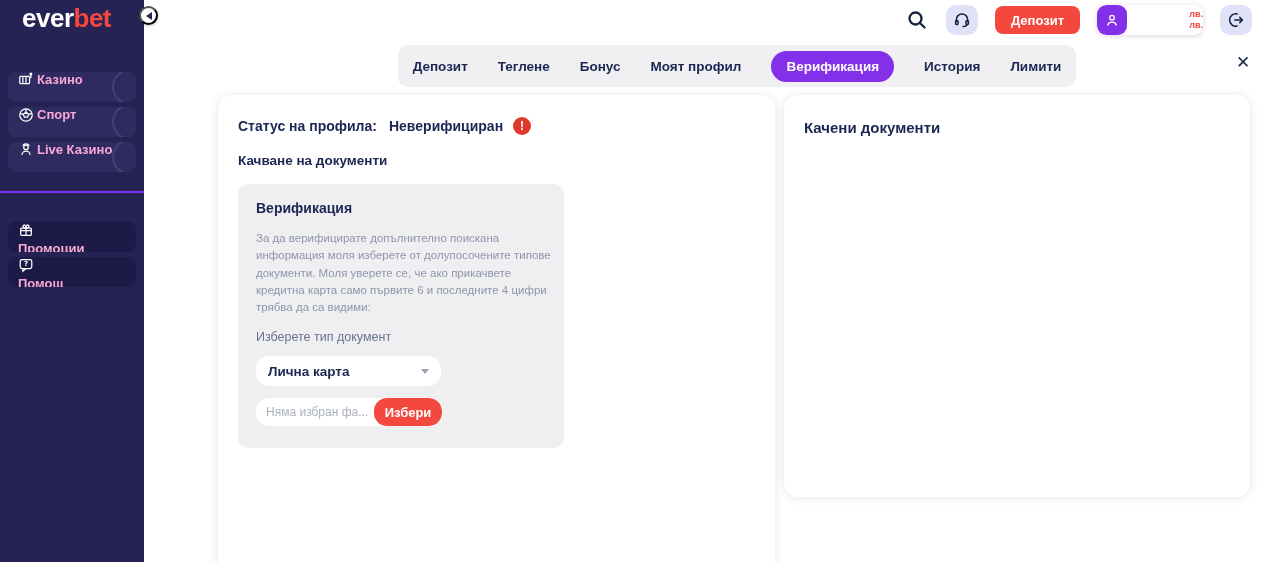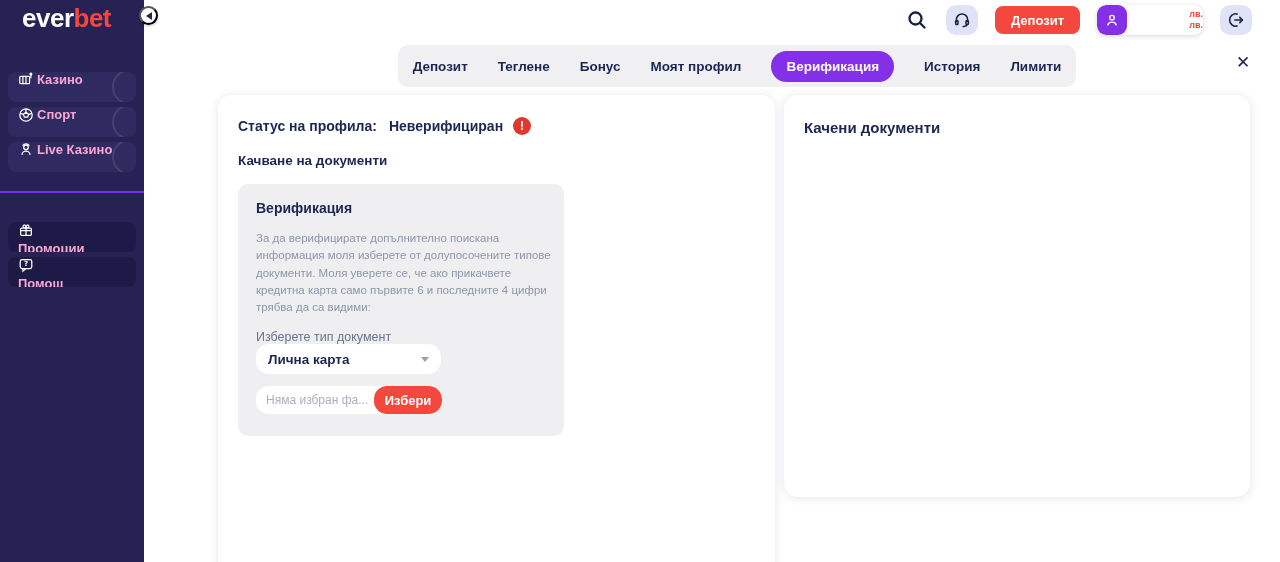--- a/index.html
+++ b/index.html
@@ -77,21 +77,21 @@
   .gc1 { margin-top:14px; }
   .gc2 { margin-top:16px; padding-bottom:22px; }
   .gray-card h3 { font-size:14px; font-weight:800; color:#1b2653; }
   .gc-sub { margin-top:14px; font-size:13px; color:#9aa0b0; }
   .red-btn { display:inline-block; margin-top:14px; border:none; border-radius:15px;
     background:#f4473d; color:#ffffff; font-weight:700; font-size:13.5px;
     padding:9px 18px; cursor:pointer; font-family:inherit; }
   .gc-desc { margin-top:14px; width:296px; font-size:11.5px; line-height:1.5;
     color:#8d96aa; }
   .field-label { margin-top:14px; font-size:12.5px; color:#68738f; }
-  .select { margin-top:0; width:185px; height:30px; background:#ffffff;
+  .select { margin-top:12px; width:185px; height:30px; background:#ffffff;
     border-radius:13px; display:flex; align-items:center; padding:0 12px;
     cursor:pointer; }
   .select-value { font-size:13.5px; font-weight:700; color:#1b2653; }
   .caret { margin-left:auto; width:0; height:0; border-left:4px solid transparent;
     border-right:4px solid transparent; border-top:5px solid #9aa0b0; }
   .file-row { margin-top:12px; width:186px; height:28px; display:flex;
     border-radius:13px; overflow:hidden; background:#ffffff;justify-content:flex-end; }
   .file-input { flex:1; min-width:0; border:none; outline:none; padding:0 4px 0 10px;
     font-size:12px; color:#4a5573; font-family:inherit; background:transparent; }
   .file-input::placeholder { color:#aab0bf; }

